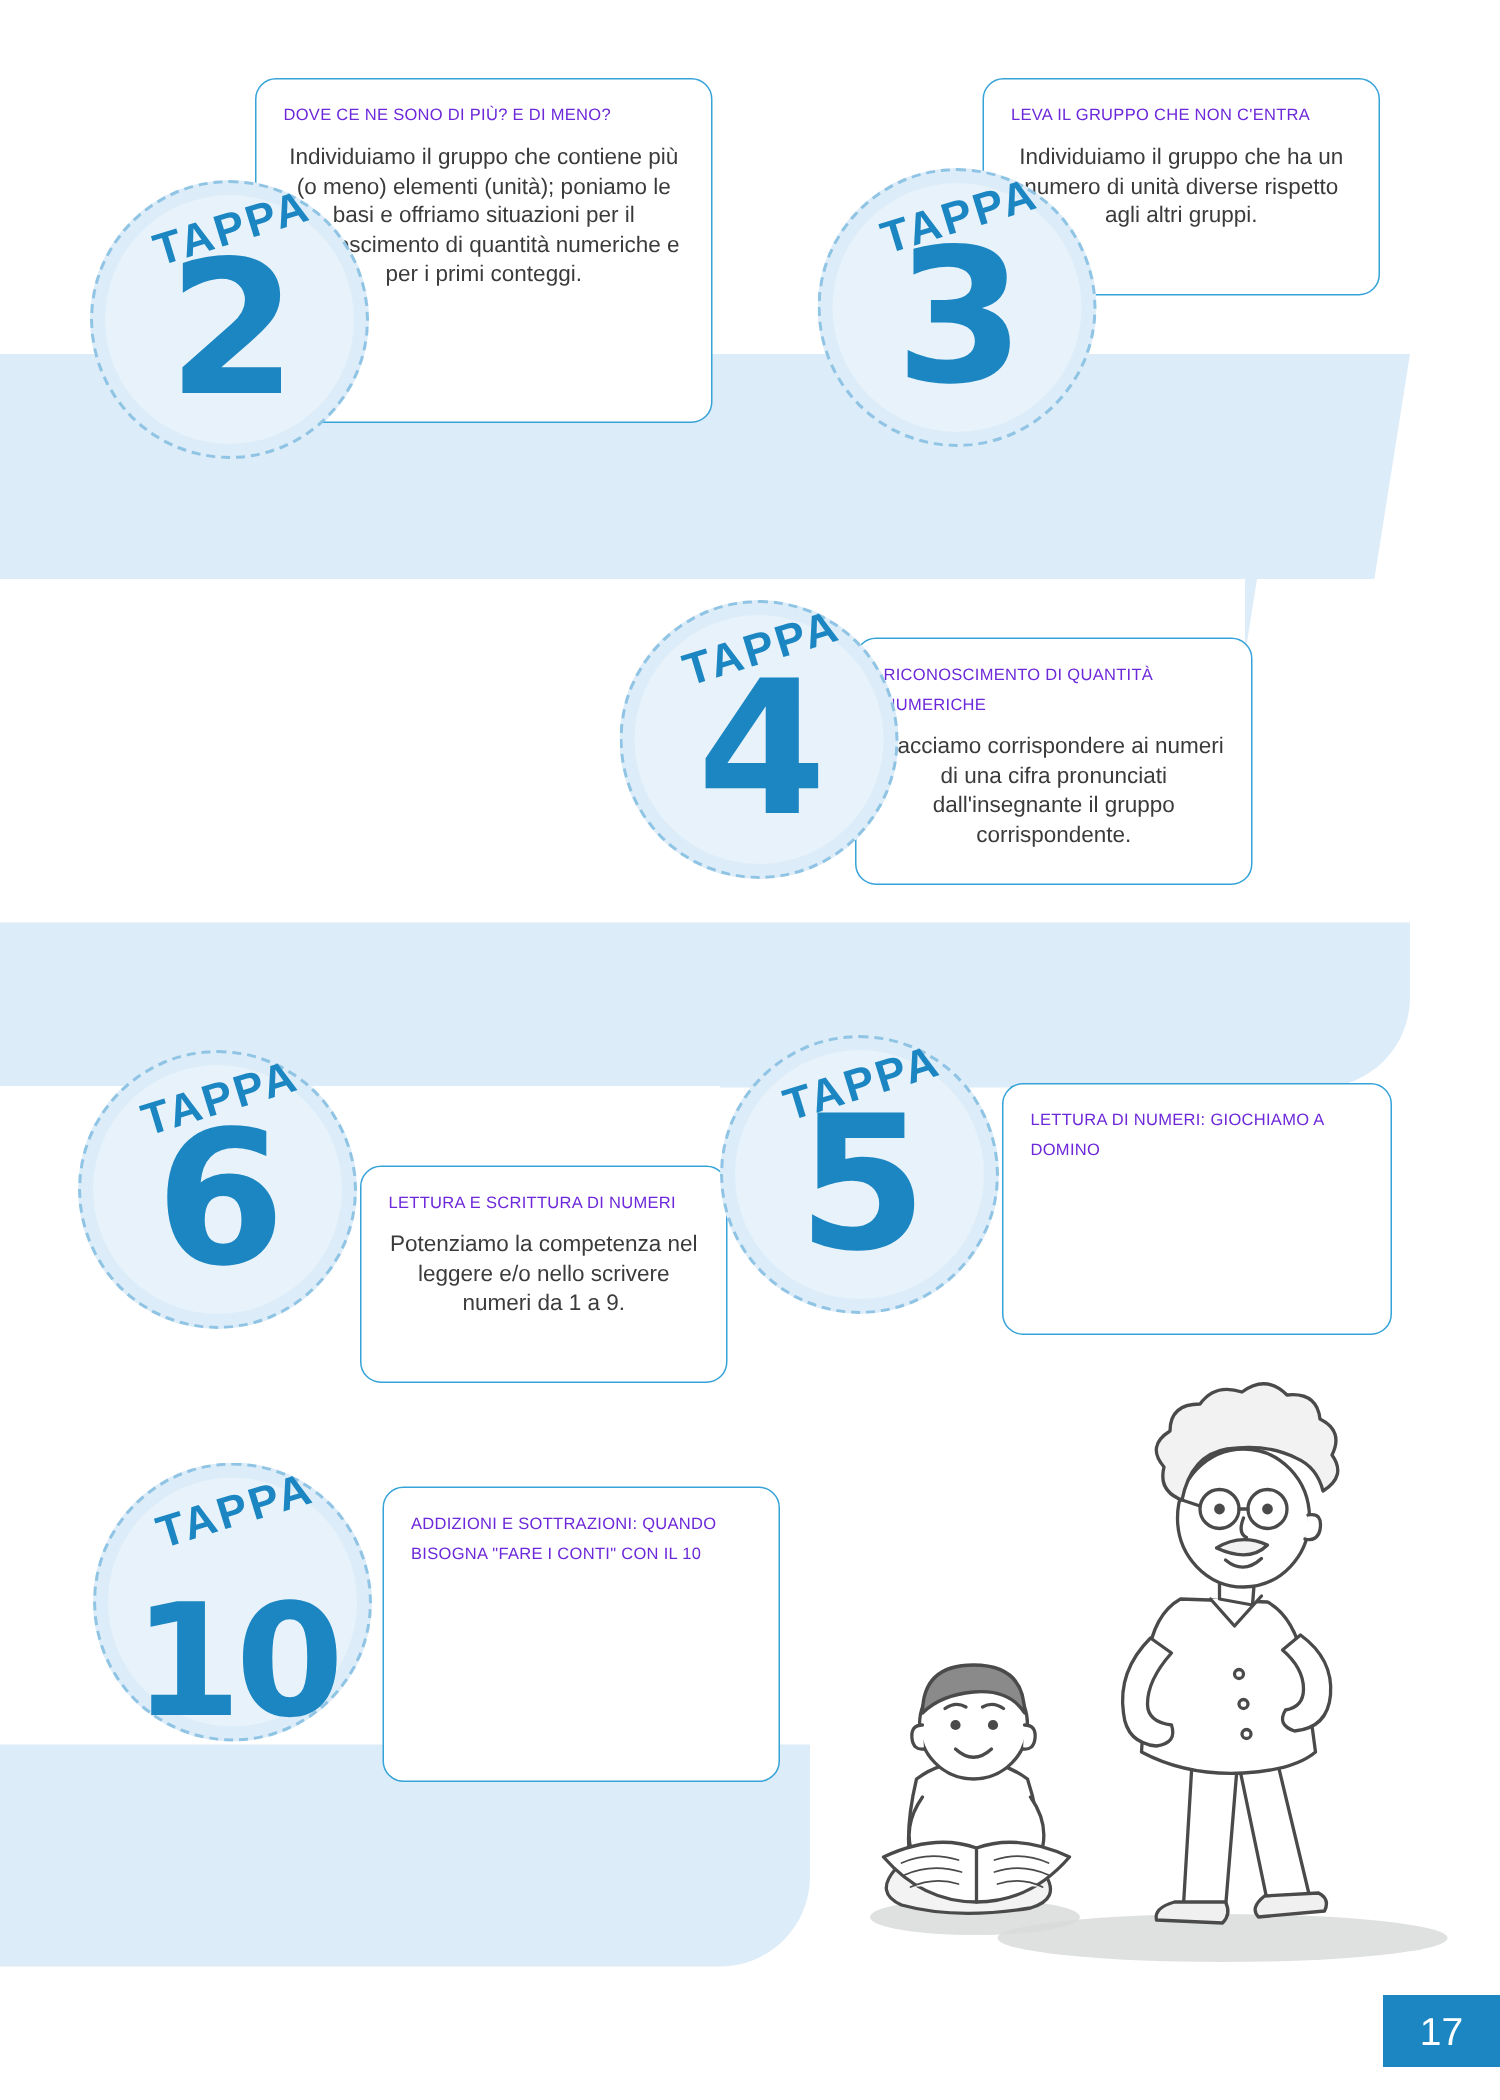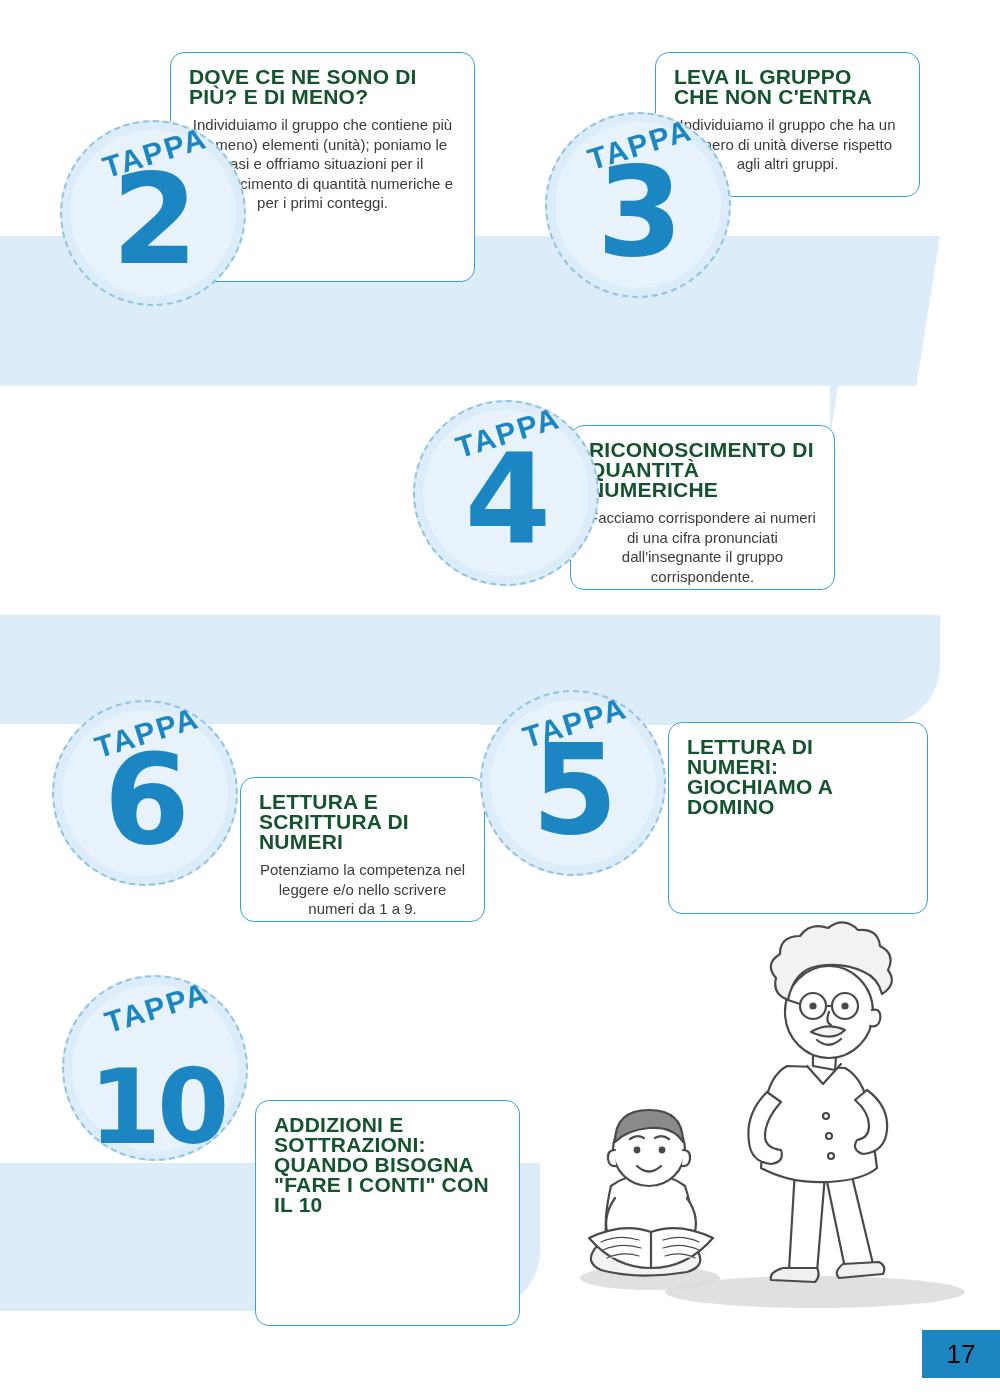--- a/index.html
+++ b/index.html
@@ -140,45 +140,45 @@
     position: absolute;
     background: #ffffff;
     border: 1.5px solid #35a3d8;
     border-radius: 14px;
     box-sizing: border-box;
     padding: 14px 18px 16px 18px;
     z-index: 3;
   }
   .card h3 {
     margin: 0 0 8px 0;
-    font-size: 21px;
+    font-size: 11px;
     line-height: 20px;
-    font-weight: bold;
-    color: #14532d;
+    font-weight: normal;
+    color: #6d28d9;
     letter-spacing: 0.2px;
   }
   .card p {
     margin: 0;
     font-size: 15px;
     line-height: 19.5px;
     color: #3b3b3b;
   }
   .card p.center {
     text-align: center;
   }
 
   
   .page-num {
     position: absolute;
     right: 0;
     bottom: 22px;
     width: 78px;
     height: 48px;
     background: #1b86c2;
-    color: #000000;
+    color: #ffffff;
     font-size: 26px;
     display: flex;
     align-items: center;
     justify-content: center;
     z-index: 5;
   }
 
   
   .illus {
     position: absolute;
@@ -242,32 +242,32 @@
     <p class="center">Potenziamo la competenza nel leggere e/o nello scrivere numeri da 1 a 9.</p>
   </div>
   <div class="badge" style="left:52px; top:700px;">
     <div class="badge-inner"></div>
     <div class="badge-word">TAPPA</div>
     <div class="badge-num">6</div>
   </div>
 </div>
 
 <div class="step">
-  <div class="card" style="left:668px; top:722px; width:260px; height:192px;">
+  <div class="card" style="left:668px; top:722px; width:260px; height:168px;">
     <h3>LETTURA DI NUMERI: GIOCHIAMO A DOMINO</h3>
   </div>
   <div class="badge" style="left:480px; top:690px;">
     <div class="badge-inner"></div>
     <div class="badge-word">TAPPA</div>
     <div class="badge-num">5</div>
   </div>
 </div>
 
 <div class="step">
-  <div class="card" style="left:255px; top:1100px; width:265px; height:226px;">
+  <div class="card" style="left:255px; top:991px; width:265px; height:197px;">
     <h3>ADDIZIONI E SOTTRAZIONI: QUANDO BISOGNA "FARE I CONTI" CON IL 10</h3>
   </div>
   <div class="badge" style="left:62px; top:975px;">
     <div class="badge-inner"></div>
     <div class="badge-word">TAPPA</div>
     <div class="badge-num small">10</div>
   </div>
 </div>
 
 <div class="illus">

